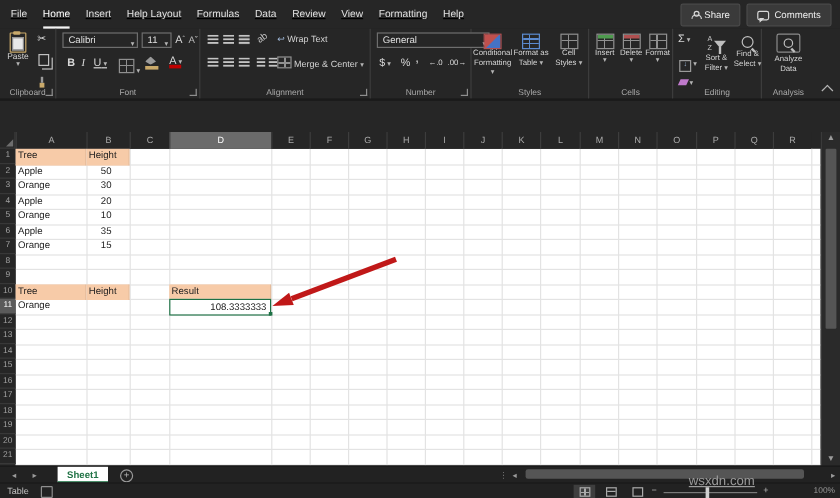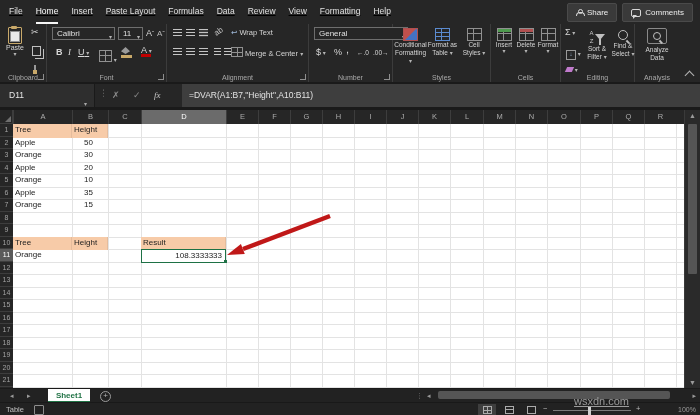--- a/index.html
+++ b/index.html
@@ -108,21 +108,21 @@
 </head>
 <body>
 
 <div class="stage">
 
   <div class="menubar">
     <div id="menu-tabs" style="display:flex;gap:13px;text-decoration:underline;">
         <span class="mtab">File</span>
         <span class="mtab active">Home</span>
         <span class="mtab">Insert</span>
-        <span class="mtab">Paste Layout</span>
+        <span class="mtab">Help Layout</span>
         <span class="mtab">Formulas</span>
         <span class="mtab">Data</span>
         <span class="mtab">Review</span>
         <span class="mtab">View</span>
         <span class="mtab">Formatting</span>
         <span class="mtab">Help</span>
       </div>
   </div>
   <div class="topbtns">
     <div class="topbtn">
@@ -274,31 +274,20 @@
           </span>
         <span>Analyze</span>
           <span>Data</span>
       </div>
       <div class="glabel">Analysis</div>
     </div>
 
     <span class="chev-up" style="left:686px;top:48px;"></span>
   </div>
 
-  <div class="fbar">
-    <div class="namebox">
-      <span>D11</span>
-      <span class="nb-caret">▾</span>
-    </div>
-    <div class="fdots">⋮</div>
-    <div class="fbtn" style="left:112px;"><span>✗</span></div>
-    <div class="fbtn" style="left:133px;"><span>✓</span></div>
-    <div class="fbtn" style="left:154px;color:#C8C8C8;font-style:italic;font-family:'Liberation Serif',serif;"><span>fx</span></div>
-    <div class="finput"><span>=DVAR(A1:B7,"Height",A10:B11)</span></div>
-  </div>
 
   <div class="sheet" id="sheet">
     <div class="sheet-white"></div>
     <div class="corner"></div>
 
     <div class="colhead" style="left: 13px; width: 59px;">A</div>
       <div class="gl-v" style="left: 72px;"></div>
       <div class="colhead" style="left: 72px; width: 36px;">B</div>
       <div class="gl-v" style="left: 108px;"></div>
       <div class="colhead" style="left: 108px; width: 33px;">C</div>

